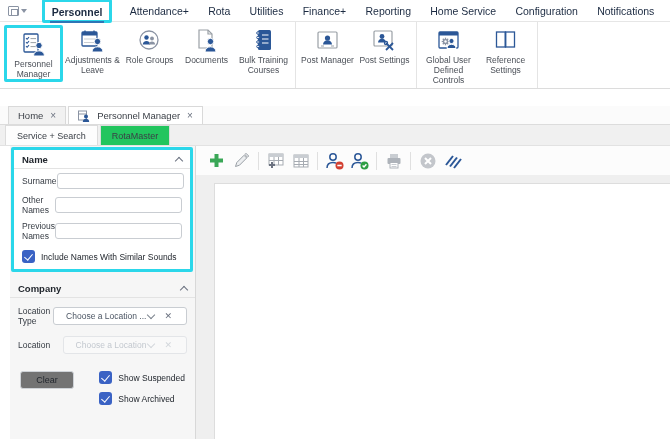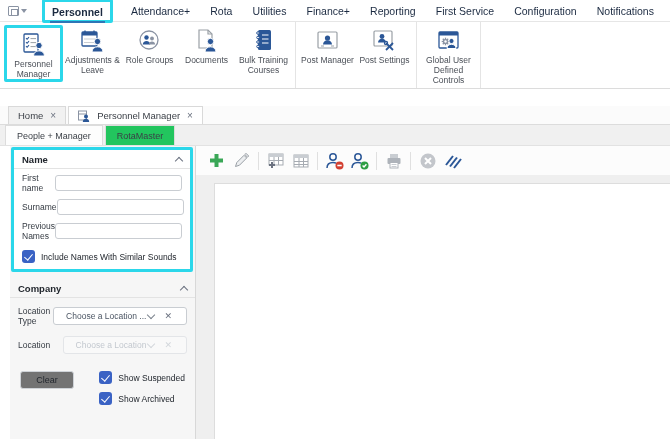--- a/index.html
+++ b/index.html
@@ -106,21 +106,21 @@
   </div>
   <div class="menu-items">
     <span class="hl menu-hl">
       <span class="menu-item active">Personnel</span>
     </span>
     <span class="menu-item">Attendance+</span>
     <span class="menu-item">Rota</span>
     <span class="menu-item">Utilities</span>
     <span class="menu-item">Finance+</span>
     <span class="menu-item">Reporting</span>
-    <span class="menu-item">First Service</span>
+    <span class="menu-item">Home Service</span>
     <span class="menu-item">Configuration</span>
     <span class="menu-item">Notifications</span>
   </div>
 </div>
 
 <div class="ribbon">
   <div class="ribbon-group">
     <span class="hl ribbon-hl">
       <div class="ribbon-item">
         <div class="ric">
@@ -235,20 +235,30 @@
             <line x1="6.8" y1="10.8" x2="12.2" y2="16.2"></line>
             <line x1="12.2" y1="10.8" x2="6.8" y2="16.2"></line>
           </g>
           <circle cx="9.5" cy="13.5" r="1.2" fill="#fff"></circle>
           <circle cx="15.5" cy="13" r="2.6" fill="#2b5797" stroke="#fff"></circle>
           <path d="M11 20.5c0-2.6 2-4.2 4.5-4.2s4.5 1.6 4.5 4.2z" fill="#2b5797" stroke="#fff"></path>
         </svg>
       </div>
       <div class="rlb">Global User Defined Controls</div>
     </div>
+    <div class="ribbon-item">
+      <div class="ric">
+        <svg width="26" height="26" viewBox="0 0 26 26">
+          <rect x="3.5" y="4" width="9" height="15" fill="#fff" stroke="#2b5797" stroke-width="1.3"></rect>
+          <rect x="12.5" y="4" width="9" height="15" fill="#fff" stroke="#2b5797" stroke-width="1.3"></rect>
+          <line x1="12.5" y1="4" x2="12.5" y2="19" stroke="#2b5797" stroke-width="1.6"></line>
+        </svg>
+      </div>
+      <div class="rlb">Reference Settings</div>
+    </div>
   </div>
   <div class="ribbon-spacer"></div>
 </div>
 
 <div class="tab-row">
   <div class="tab">
     <span>Home</span>
     <span class="tab-close">×</span>
   </div>
   <div class="tab active">
@@ -259,42 +269,42 @@
         <circle cx="8" cy="6.5" r="2" fill="#2b5797"></circle>
         <path d="M4.8 12c0-2 1.4-3.2 3.2-3.2S11.2 10 11.2 12z" fill="#2b5797"></path>
       </svg>
     </span>
     <span>Personnel Manager</span>
     <span class="tab-close">×</span>
   </div>
 </div>
 <div class="subtab-row">
   <div class="subtab active">
-    <span>People + Manager</span>
+    <span>Service + Search</span>
   </div>
   <div class="subtab">
     <span>RotaMaster</span>
   </div>
 </div>
 
 <div class="content">
 
   <div class="left-panel">
 
     <div class="hl name-box">
       <div class="sec-head">
         <span class="sec-title">Name</span>
         <span class="chev-up"></span>
       </div>
       <div class="f-row">
-        <label>First name</label>
+        <label>Surname</label>
         <input type="text" value="" style="">
       </div>
       <div class="f-row">
-        <label>Surname</label>
+        <label>Other Names</label>
         <input type="text" value="" style="">
       </div>
       <div class="f-row">
         <label>Previous Names</label>
         <input type="text" value="" style="">
       </div>
       <div class="cb-row">
         <span class="cbx"></span>
         <span class="cb-lbl">Include Names With Similar Sounds</span>
       </div>

